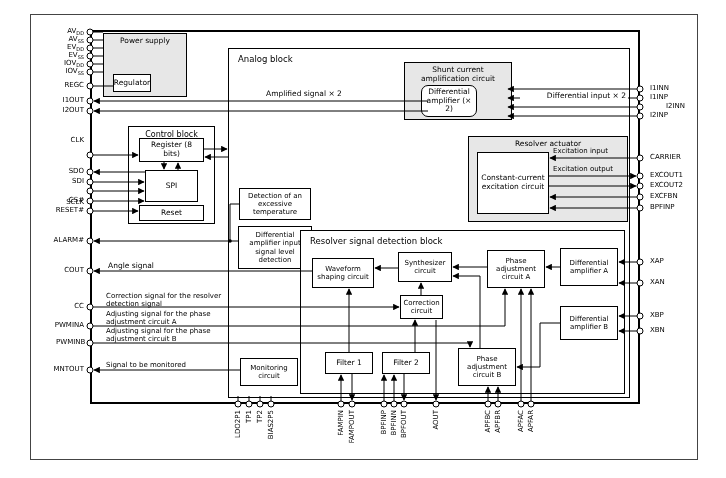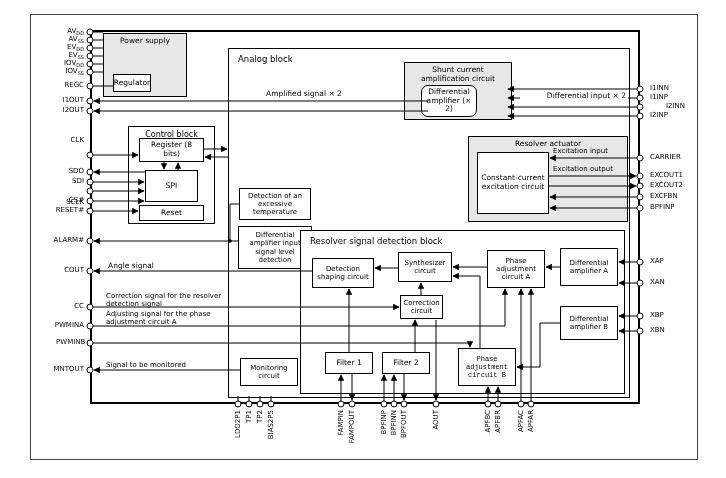--- a/index.html
+++ b/index.html
@@ -72,57 +72,58 @@
     <span>Detection of an excessive temperature</span>
   </div>
   <div class="blk center" style="left:238px;top:226px;width:74px;height:43px;font-size:7px;">
     <span>Differential amplifier input signal level detection</span>
   </div>
 
   <div class="blk" style="left:300px;top:230px;width:325px;height:164px;">
     <div class="tl">Resolver signal detection block</div>
   </div>
   <div class="blk center" style="left:312px;top:258px;width:62px;height:30px;font-size:7px;">
-    <span>Detection shaping circuit</span>
+    <span>Waveform shaping circuit</span>
   </div>
   <div class="blk center" style="left:398px;top:252px;width:54px;height:30px;font-size:7px;">
     <span>Synthesizer circuit</span>
   </div>
   <div class="blk center" style="left:400px;top:295px;width:43px;height:24px;font-size:7px;">
     <span>Correction circuit</span>
   </div>
   <div class="blk center" style="left:487px;top:250px;width:58px;height:38px;font-size:7px;">
     <span>Phase adjustment circuit A</span>
   </div>
   <div class="blk center" style="left:560px;top:248px;width:58px;height:38px;font-size:7px;">
     <span>Differential amplifier A</span>
   </div>
   <div class="blk center" style="left:560px;top:306px;width:58px;height:34px;font-size:7px;">
     <span>Differential amplifier B</span>
   </div>
-  <div class="blk center" style="left:458px;top:348px;width:58px;height:38px;font-size:7px;font-family:Liberation Mono, monospace;">
+  <div class="blk center" style="left:458px;top:348px;width:58px;height:38px;font-size:7px;">
     <span>Phase adjustment circuit B</span>
   </div>
   <div class="blk center" style="left:325px;top:352px;width:48px;height:22px;">
     <span>Filter 1</span>
   </div>
   <div class="blk center" style="left:382px;top:352px;width:48px;height:22px;">
     <span>Filter 2</span>
   </div>
   <div class="blk center" style="left:240px;top:358px;width:58px;height:28px;font-size:7px;">
     <span>Monitoring circuit</span>
   </div>
 
   <div class="sig" style="left:266px;top:89px;font-size:7.5px;">Amplified signal × 2</div>
   <div class="sig bg" style="left:520px;top:91px;width:108px;font-size:7.5px;">Differential input × 2</div>
   <div class="sig" style="left:553px;top:147px;">Excitation input</div>
   <div class="sig" style="left:553px;top:165px;">Excitation output</div>
   <div class="sig" style="left:108px;top:261px;font-size:7.5px;text-align:center;">Angle signal</div>
   <div class="sig" style="left:106px;top:292px;width:132px;">Correction signal for the resolver detection signal</div>
   <div class="sig" style="left:106px;top:310px;width:125px;">Adjusting signal for the phase adjustment circuit A</div>
+  <div class="sig" style="left:106px;top:327px;width:125px;">Adjusting signal for the phase adjustment circuit B</div>
   <div class="sig" style="left:106px;top:361px;">Signal to be monitored</div>
 
   <div class="pinL" style="left:32px;top:27px;"><span>AV</span><sub>DD</sub></div>
   <div class="pinL" style="left:32px;top:35px;"><span>AV</span><sub>SS</sub></div>
   <div class="pinL" style="left:32px;top:43px;"><span>EV</span><sub>DD</sub></div>
   <div class="pinL" style="left:32px;top:51px;"><span>EV</span><sub>SS</sub></div>
   <div class="pinL" style="left:32px;top:59px;"><span>IOV</span><sub>DD</sub></div>
   <div class="pinL" style="left:32px;top:67px;"><span>IOV</span><sub>SS</sub></div>
   <div class="pinL" style="left:32px;top:81px;"><span>REGC</span></div>
   <div class="pinL" style="left:32px;top:96px;"><span>I1OUT</span></div>

